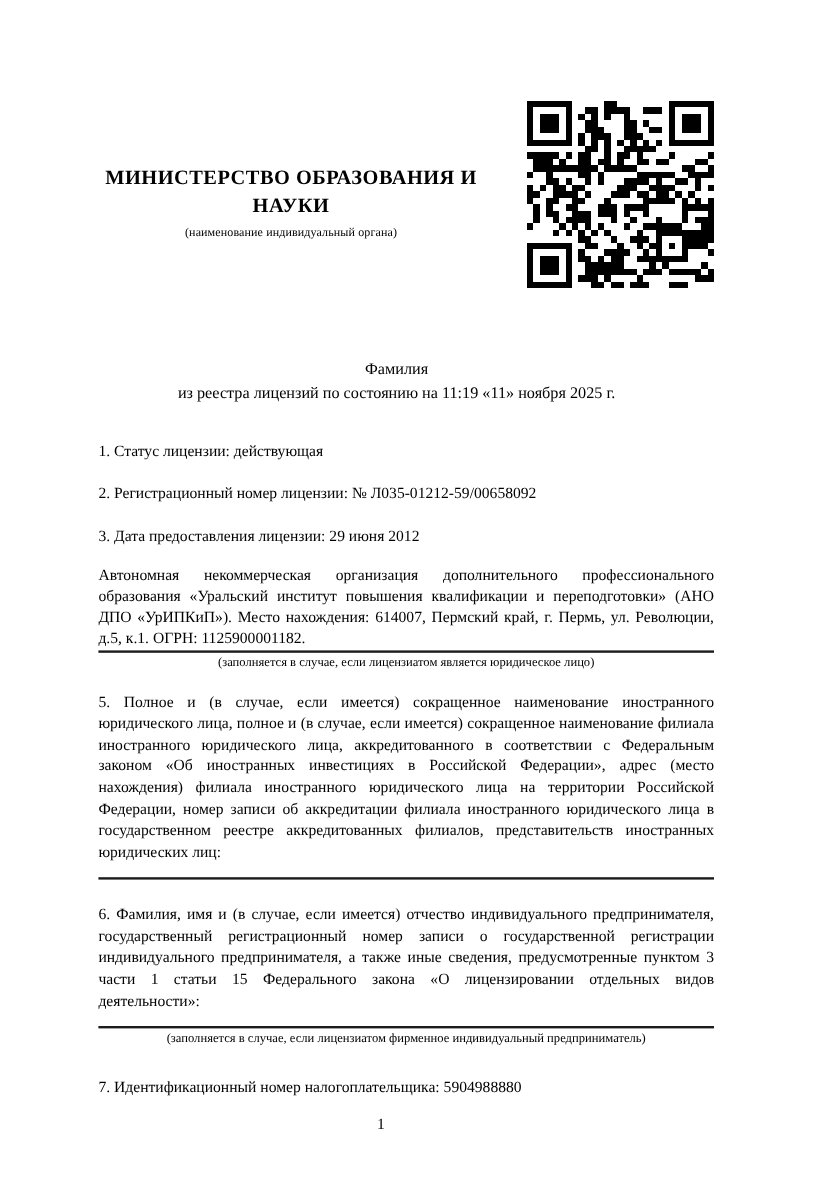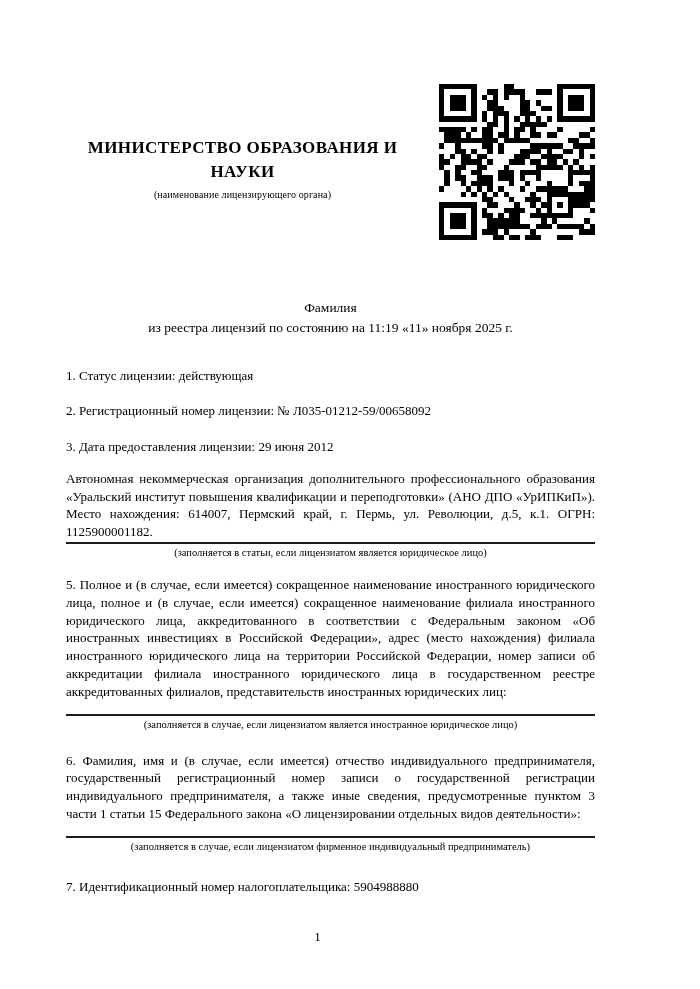--- a/index.html
+++ b/index.html
@@ -13,21 +13,21 @@
     color:#000;
     overflow:hidden;
   }
   .header{display:flex;align-items:flex-start;}
   .ministry{flex:1;text-align:center;padding-top:52px;padding-right:20px;}
   .ministry-title{font-weight:bold;font-size:17px;line-height:1.42;letter-spacing:.4px;}
   .ministry-caption{font-size:10px;margin-top:5px;letter-spacing:.1px;}
   .qr{width:156px;height:156px;flex:0 0 auto;}
   .qr svg{width:156px;height:156px;display:block;shape-rendering:crispEdges;}
   .title-block{text-align:center;margin-top:58px;font-size:13.5px;line-height:1.5;}
-  .items{margin-top:28px;font-size:13px;line-height:17.8px;}
+  .items{margin-top:28px;font-size:13px;line-height:17.8px;margin-left:16px;}
   .items p{margin:0;}
   .just{text-align:justify;}
   .caption{font-size:10.5px;line-height:14px;text-align:center;margin-top:2px;}
   .rule{border-top:2px solid #1c1c1c;margin-top:1px;}
   .blank{height:12px;}
   .mt-a{margin-top:18px;}
   .mt-b{margin-top:18px;}
   .mt-c{margin-top:14px;}
   .mt-d{margin-top:16px;}
   .mt-e{margin-top:20px;}
@@ -37,21 +37,21 @@
 </head>
 <body>
 
 <div class="page">
 
   <div class="header">
     <div class="ministry">
       <div class="ministry-title">
         <div>МИНИСТЕРСТВО ОБРАЗОВАНИЯ И НАУКИ</div>
       </div>
-      <div class="ministry-caption">(наименование лицензирующего органа)</div>
+      <div class="ministry-caption">(наименование индивидуальный органа)</div>
     </div>
     <div class="qr">
       <svg id="qr" viewBox="0 0 29 29" xmlns="http://www.w3.org/2000/svg">
           <path d="M0 0h1v1h-1zM1 0h1v1h-1zM2 0h1v1h-1zM3 0h1v1h-1zM4 0h1v1h-1zM5 0h1v1h-1zM6 0h1v1h-1zM12 0h1v1h-1zM13 0h1v1h-1zM22 0h1v1h-1zM23 0h1v1h-1zM24 0h1v1h-1zM25 0h1v1h-1zM26 0h1v1h-1zM27 0h1v1h-1zM28 0h1v1h-1zM0 1h1v1h-1zM6 1h1v1h-1zM9 1h1v1h-1zM10 1h1v1h-1zM12 1h1v1h-1zM13 1h1v1h-1zM14 1h1v1h-1zM15 1h1v1h-1zM18 1h1v1h-1zM19 1h1v1h-1zM20 1h1v1h-1zM22 1h1v1h-1zM28 1h1v1h-1zM0 2h1v1h-1zM2 2h1v1h-1zM3 2h1v1h-1zM4 2h1v1h-1zM6 2h1v1h-1zM8 2h1v1h-1zM10 2h1v1h-1zM12 2h1v1h-1zM15 2h1v1h-1zM22 2h1v1h-1zM24 2h1v1h-1zM25 2h1v1h-1zM26 2h1v1h-1zM28 2h1v1h-1zM0 3h1v1h-1zM2 3h1v1h-1zM3 3h1v1h-1zM4 3h1v1h-1zM6 3h1v1h-1zM9 3h1v1h-1zM10 3h1v1h-1zM15 3h1v1h-1zM16 3h1v1h-1zM18 3h1v1h-1zM22 3h1v1h-1zM24 3h1v1h-1zM25 3h1v1h-1zM26 3h1v1h-1zM28 3h1v1h-1zM0 4h1v1h-1zM2 4h1v1h-1zM3 4h1v1h-1zM4 4h1v1h-1zM6 4h1v1h-1zM9 4h1v1h-1zM10 4h1v1h-1zM11 4h1v1h-1zM15 4h1v1h-1zM16 4h1v1h-1zM19 4h1v1h-1zM20 4h1v1h-1zM22 4h1v1h-1zM24 4h1v1h-1zM25 4h1v1h-1zM26 4h1v1h-1zM28 4h1v1h-1zM0 5h1v1h-1zM6 5h1v1h-1zM8 5h1v1h-1zM10 5h1v1h-1zM11 5h1v1h-1zM12 5h1v1h-1zM15 5h1v1h-1zM16 5h1v1h-1zM17 5h1v1h-1zM22 5h1v1h-1zM28 5h1v1h-1zM0 6h1v1h-1zM1 6h1v1h-1zM2 6h1v1h-1zM3 6h1v1h-1zM4 6h1v1h-1zM5 6h1v1h-1zM6 6h1v1h-1zM8 6h1v1h-1zM10 6h1v1h-1zM12 6h1v1h-1zM14 6h1v1h-1zM16 6h1v1h-1zM18 6h1v1h-1zM20 6h1v1h-1zM22 6h1v1h-1zM23 6h1v1h-1zM24 6h1v1h-1zM25 6h1v1h-1zM26 6h1v1h-1zM27 6h1v1h-1zM28 6h1v1h-1zM9 7h1v1h-1zM10 7h1v1h-1zM12 7h1v1h-1zM15 7h1v1h-1zM16 7h1v1h-1zM17 7h1v1h-1zM18 7h1v1h-1zM19 7h1v1h-1zM0 8h1v1h-1zM1 8h1v1h-1zM2 8h1v1h-1zM3 8h1v1h-1zM4 8h1v1h-1zM6 8h1v1h-1zM8 8h1v1h-1zM9 8h1v1h-1zM12 8h1v1h-1zM14 8h1v1h-1zM15 8h1v1h-1zM17 8h1v1h-1zM22 8h1v1h-1zM28 8h1v1h-1zM1 9h1v1h-1zM2 9h1v1h-1zM3 9h1v1h-1zM5 9h1v1h-1zM8 9h1v1h-1zM9 9h1v1h-1zM11 9h1v1h-1zM12 9h1v1h-1zM14 9h1v1h-1zM17 9h1v1h-1zM18 9h1v1h-1zM20 9h1v1h-1zM21 9h1v1h-1zM26 9h1v1h-1zM27 9h1v1h-1zM1 10h1v1h-1zM2 10h1v1h-1zM3 10h1v1h-1zM4 10h1v1h-1zM5 10h1v1h-1zM6 10h1v1h-1zM7 10h1v1h-1zM8 10h1v1h-1zM9 10h1v1h-1zM10 10h1v1h-1zM12 10h1v1h-1zM13 10h1v1h-1zM14 10h1v1h-1zM15 10h1v1h-1zM16 10h1v1h-1zM24 10h1v1h-1zM25 10h1v1h-1zM28 10h1v1h-1zM0 11h1v1h-1zM3 11h1v1h-1zM8 11h1v1h-1zM9 11h1v1h-1zM11 11h1v1h-1zM17 11h1v1h-1zM18 11h1v1h-1zM19 11h1v1h-1zM20 11h1v1h-1zM21 11h1v1h-1zM22 11h1v1h-1zM25 11h1v1h-1zM26 11h1v1h-1zM27 11h1v1h-1zM28 11h1v1h-1zM3 12h1v1h-1zM4 12h1v1h-1zM6 12h1v1h-1zM9 12h1v1h-1zM11 12h1v1h-1zM15 12h1v1h-1zM16 12h1v1h-1zM17 12h1v1h-1zM18 12h1v1h-1zM20 12h1v1h-1zM23 12h1v1h-1zM24 12h1v1h-1zM26 12h1v1h-1zM0 13h1v1h-1zM2 13h1v1h-1zM4 13h1v1h-1zM5 13h1v1h-1zM7 13h1v1h-1zM8 13h1v1h-1zM14 13h1v1h-1zM15 13h1v1h-1zM16 13h1v1h-1zM19 13h1v1h-1zM20 13h1v1h-1zM21 13h1v1h-1zM22 13h1v1h-1zM26 13h1v1h-1zM28 13h1v1h-1zM0 14h1v1h-1zM1 14h1v1h-1zM4 14h1v1h-1zM5 14h1v1h-1zM6 14h1v1h-1zM7 14h1v1h-1zM9 14h1v1h-1zM13 14h1v1h-1zM14 14h1v1h-1zM15 14h1v1h-1zM17 14h1v1h-1zM18 14h1v1h-1zM20 14h1v1h-1zM21 14h1v1h-1zM23 14h1v1h-1zM25 14h1v1h-1zM0 15h1v1h-1zM3 15h1v1h-1zM4 15h1v1h-1zM7 15h1v1h-1zM8 15h1v1h-1zM12 15h1v1h-1zM18 15h1v1h-1zM19 15h1v1h-1zM20 15h1v1h-1zM21 15h1v1h-1zM22 15h1v1h-1zM24 15h1v1h-1zM26 15h1v1h-1zM28 15h1v1h-1zM1 16h1v1h-1zM3 16h1v1h-1zM6 16h1v1h-1zM7 16h1v1h-1zM11 16h1v1h-1zM12 16h1v1h-1zM13 16h1v1h-1zM15 16h1v1h-1zM16 16h1v1h-1zM17 16h1v1h-1zM18 16h1v1h-1zM24 16h1v1h-1zM25 16h1v1h-1zM26 16h1v1h-1zM27 16h1v1h-1zM28 16h1v1h-1zM1 17h1v1h-1zM3 17h1v1h-1zM4 17h1v1h-1zM7 17h1v1h-1zM8 17h1v1h-1zM9 17h1v1h-1zM11 17h1v1h-1zM12 17h1v1h-1zM13 17h1v1h-1zM15 17h1v1h-1zM18 17h1v1h-1zM24 17h1v1h-1zM28 17h1v1h-1zM1 18h1v1h-1zM4 18h1v1h-1zM6 18h1v1h-1zM7 18h1v1h-1zM8 18h1v1h-1zM9 18h1v1h-1zM13 18h1v1h-1zM16 18h1v1h-1zM20 18h1v1h-1zM24 18h1v1h-1zM26 18h1v1h-1zM27 18h1v1h-1zM28 18h1v1h-1zM0 19h1v1h-1zM5 19h1v1h-1zM7 19h1v1h-1zM9 19h1v1h-1zM11 19h1v1h-1zM15 19h1v1h-1zM18 19h1v1h-1zM19 19h1v1h-1zM20 19h1v1h-1zM21 19h1v1h-1zM22 19h1v1h-1zM23 19h1v1h-1zM27 19h1v1h-1zM28 19h1v1h-1zM4 20h1v1h-1zM6 20h1v1h-1zM8 20h1v1h-1zM10 20h1v1h-1zM12 20h1v1h-1zM17 20h1v1h-1zM20 20h1v1h-1zM21 20h1v1h-1zM22 20h1v1h-1zM23 20h1v1h-1zM24 20h1v1h-1zM25 20h1v1h-1zM26 20h1v1h-1zM27 20h1v1h-1zM28 20h1v1h-1zM8 21h1v1h-1zM9 21h1v1h-1zM13 21h1v1h-1zM16 21h1v1h-1zM17 21h1v1h-1zM18 21h1v1h-1zM20 21h1v1h-1zM24 21h1v1h-1zM25 21h1v1h-1zM26 21h1v1h-1zM27 21h1v1h-1zM28 21h1v1h-1zM0 22h1v1h-1zM1 22h1v1h-1zM2 22h1v1h-1zM3 22h1v1h-1zM4 22h1v1h-1zM5 22h1v1h-1zM6 22h1v1h-1zM9 22h1v1h-1zM10 22h1v1h-1zM14 22h1v1h-1zM17 22h1v1h-1zM19 22h1v1h-1zM20 22h1v1h-1zM22 22h1v1h-1zM24 22h1v1h-1zM25 22h1v1h-1zM26 22h1v1h-1zM27 22h1v1h-1zM0 23h1v1h-1zM6 23h1v1h-1zM8 23h1v1h-1zM12 23h1v1h-1zM13 23h1v1h-1zM14 23h1v1h-1zM15 23h1v1h-1zM18 23h1v1h-1zM20 23h1v1h-1zM24 23h1v1h-1zM28 23h1v1h-1zM0 24h1v1h-1zM2 24h1v1h-1zM3 24h1v1h-1zM4 24h1v1h-1zM6 24h1v1h-1zM8 24h1v1h-1zM9 24h1v1h-1zM11 24h1v1h-1zM13 24h1v1h-1zM14 24h1v1h-1zM17 24h1v1h-1zM18 24h1v1h-1zM19 24h1v1h-1zM20 24h1v1h-1zM21 24h1v1h-1zM22 24h1v1h-1zM23 24h1v1h-1zM24 24h1v1h-1zM0 25h1v1h-1zM2 25h1v1h-1zM3 25h1v1h-1zM4 25h1v1h-1zM6 25h1v1h-1zM9 25h1v1h-1zM10 25h1v1h-1zM11 25h1v1h-1zM12 25h1v1h-1zM13 25h1v1h-1zM14 25h1v1h-1zM19 25h1v1h-1zM21 25h1v1h-1zM27 25h1v1h-1zM0 26h1v1h-1zM2 26h1v1h-1zM3 26h1v1h-1zM4 26h1v1h-1zM6 26h1v1h-1zM9 26h1v1h-1zM10 26h1v1h-1zM11 26h1v1h-1zM12 26h1v1h-1zM13 26h1v1h-1zM14 26h1v1h-1zM15 26h1v1h-1zM16 26h1v1h-1zM18 26h1v1h-1zM19 26h1v1h-1zM20 26h1v1h-1zM22 26h1v1h-1zM23 26h1v1h-1zM24 26h1v1h-1zM25 26h1v1h-1zM26 26h1v1h-1zM28 26h1v1h-1zM0 27h1v1h-1zM6 27h1v1h-1zM8 27h1v1h-1zM9 27h1v1h-1zM10 27h1v1h-1zM12 27h1v1h-1zM17 27h1v1h-1zM26 27h1v1h-1zM27 27h1v1h-1zM28 27h1v1h-1zM0 28h1v1h-1zM1 28h1v1h-1zM2 28h1v1h-1zM3 28h1v1h-1zM4 28h1v1h-1zM5 28h1v1h-1zM6 28h1v1h-1zM10 28h1v1h-1zM11 28h1v1h-1zM13 28h1v1h-1zM14 28h1v1h-1zM16 28h1v1h-1zM17 28h1v1h-1zM18 28h1v1h-1zM22 28h1v1h-1zM23 28h1v1h-1zM24 28h1v1h-1z" fill="#000"></path>
         </svg>
     </div>
   </div>
 
   <div class="title-block">
     <div>Фамилия</div>
@@ -68,28 +68,27 @@
       <p>2. Регистрационный номер лицензии: № Л035-01212-59/00658092</p>
     </div>
 
     <div class="mt-b">
       <p>3. Дата предоставления лицензии: 29 июня 2012</p>
     </div>
 
     <div class="mt-c">
       <p class="just">Автономная некоммерческая организация дополнительного профессионального образования «Уральский институт повышения квалификации и переподготовки» (АНО ДПО «УрИПКиП»). Место нахождения: 614007, Пермский край, г. Пермь, ул. Революции, д.5, к.1. ОГРН: 1125900001182.</p>
       <div class="rule"></div>
-      <div class="caption">(заполняется в статьи, если лицензиатом является юридическое лицо)</div>
+      <div class="caption">(заполняется в случае, если лицензиатом является юридическое лицо)</div>
     </div>
 
     <div class="mt-d">
       <p class="just">5. Полное и (в случае, если имеется) сокращенное наименование иностранного юридического лица, полное и (в случае, если имеется) сокращенное наименование филиала иностранного юридического лица, аккредитованного в соответствии с Федеральным законом «Об иностранных инвестициях в Российской Федерации», адрес (место нахождения) филиала иностранного юридического лица на территории Российской Федерации, номер записи об аккредитации филиала иностранного юридического лица в государственном реестре аккредитованных филиалов, представительств иностранных юридических лиц:</p>
       <div class="blank"></div>
       <div class="rule"></div>
-      <div class="caption">(заполняется в случае, если лицензиатом является иностранное юридическое лицо)</div>
     </div>
 
     <div class="mt-e">
       <p class="just">6. Фамилия, имя и (в случае, если имеется) отчество индивидуального предпринимателя, государственный регистрационный номер записи о государственной регистрации индивидуального предпринимателя, а также иные сведения, предусмотренные пунктом 3 части 1 статьи 15 Федерального закона «О лицензировании отдельных видов деятельности»:</p>
       <div class="blank"></div>
       <div class="rule"></div>
       <div class="caption">(заполняется в случае, если лицензиатом фирменное индивидуальный предприниматель)</div>
     </div>
 
     <div class="mt-f">

